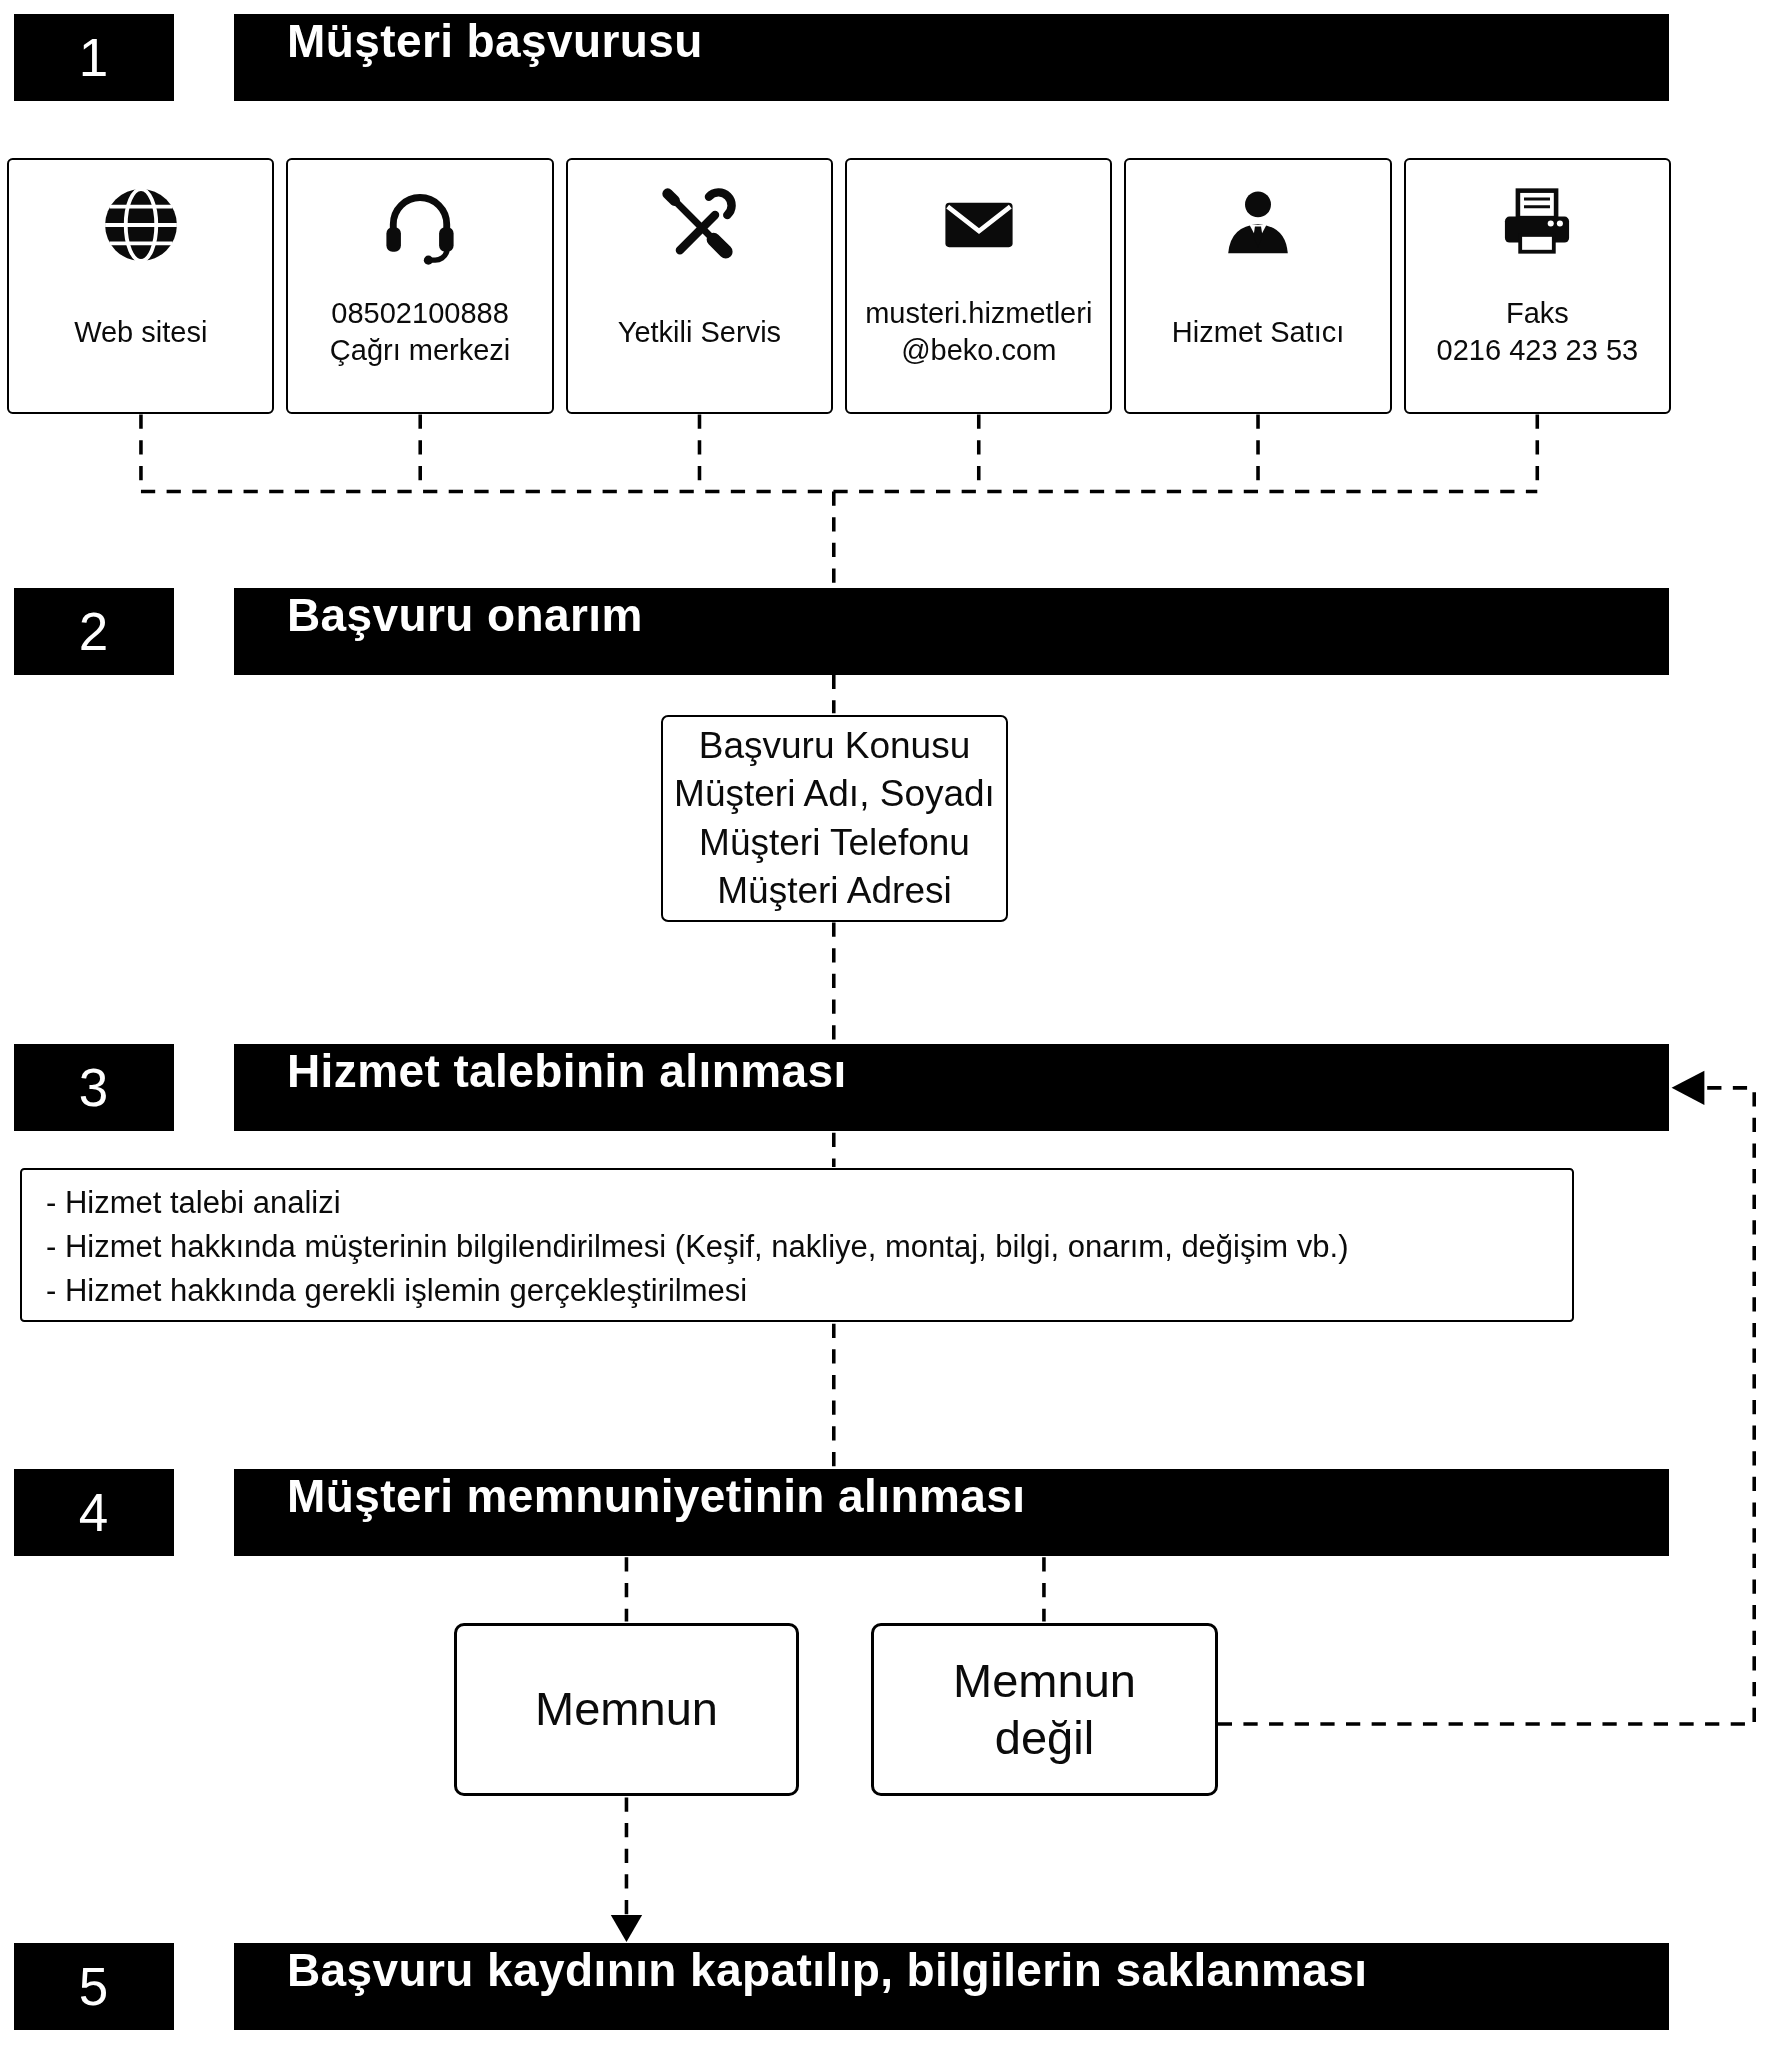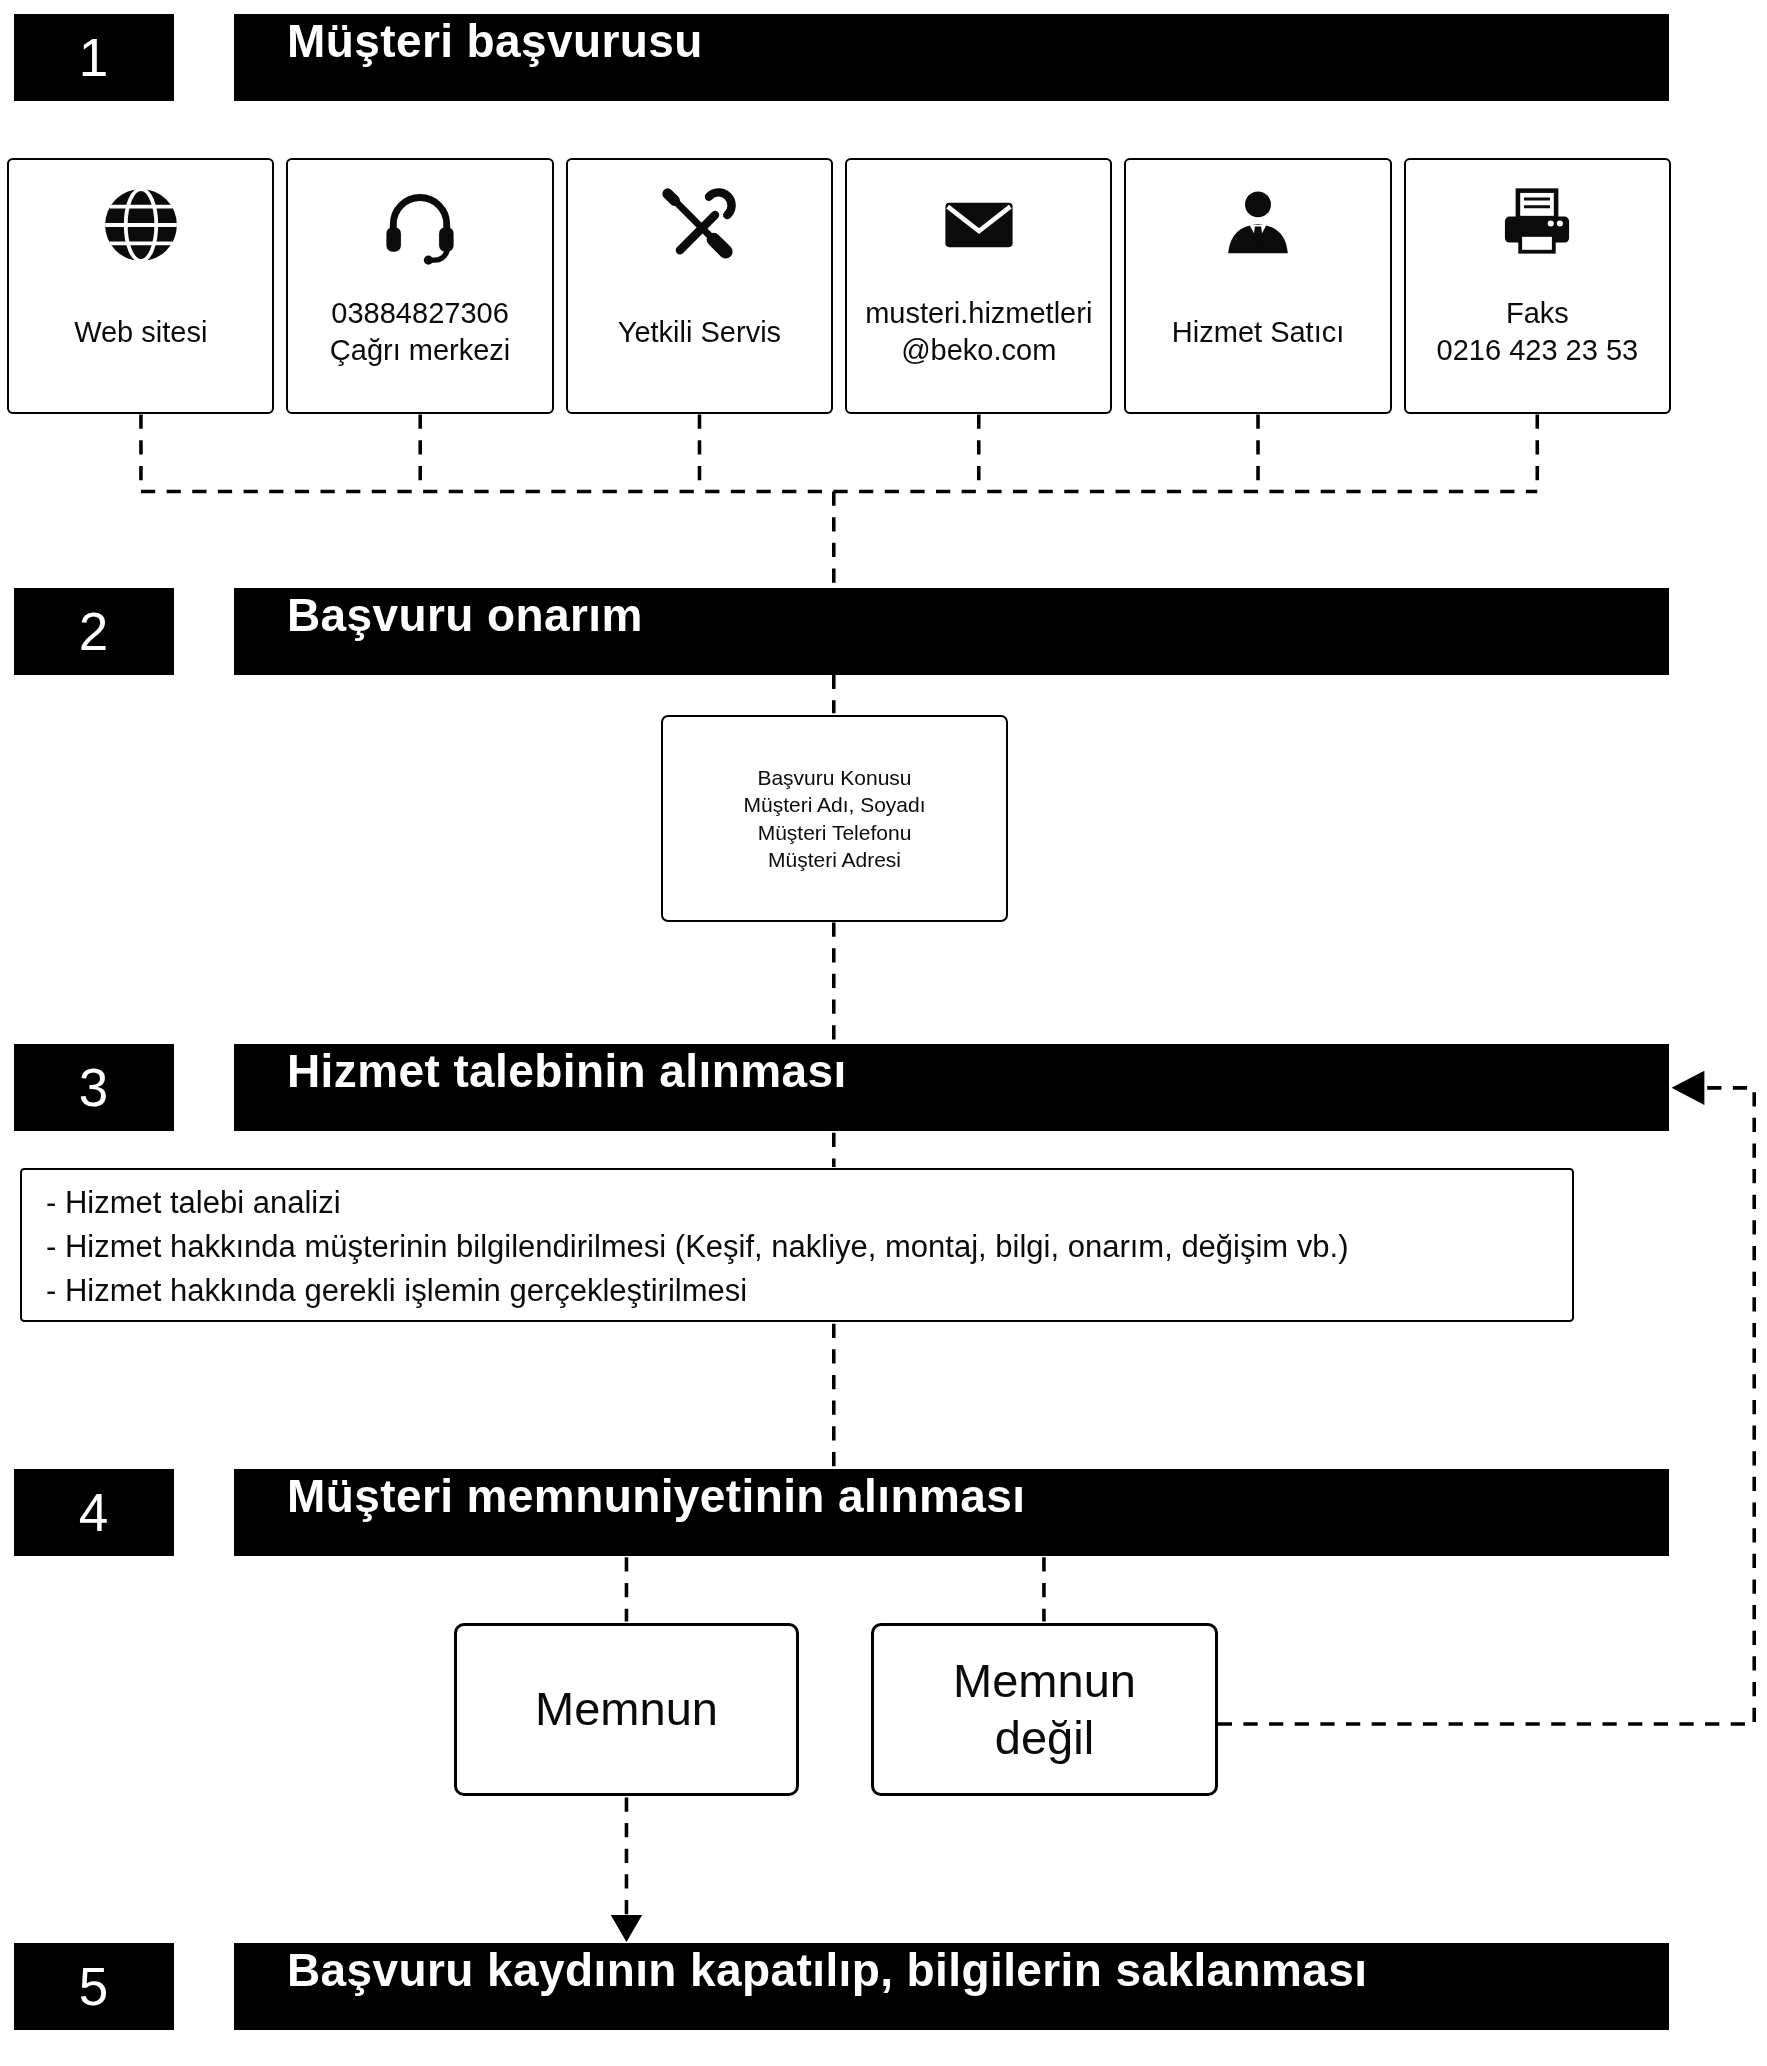--- a/index.html
+++ b/index.html
@@ -28,21 +28,21 @@
   .channel svg { width:84px; height:84px; flex:0 0 auto; }
   .clabel {
     flex:1; display:flex; align-items:center; justify-content:center;
     text-align:center; font-size:29px; line-height:1.3; white-space:pre-line;
   }
 
   .record-box {
     position:absolute; left:661px; top:715px; width:347px; height:207px;
     border:2.8px solid #000; border-radius:7.1px; background:#fff;
     display:flex; flex-direction:column; align-items:center; justify-content:center;
-    font-size:21px; line-height:1.3; text-align:center;
+    font-size:37px; line-height:1.3; text-align:center;
   }
 
   .analysis-box {
     position:absolute; left:20px; top:1168px; width:1554px; height:154px;
     border:2.8px solid #000; border-radius:4.3px; background:#fff;
     padding:11.4px 24px; font-size:31px; line-height:1.42;
   }
 
   .outcome {
     position:absolute; top:1623px; height:173px; border:3.6px solid #000; border-radius:10px;
@@ -99,21 +99,21 @@
     </div>
 
     <div class="channel">
       <svg viewBox="0 0 110 110">
         <path d="M20 64 v-10 a35 35 0 0 1 70 0 v10" fill="none" stroke="#0b0b0b" stroke-width="9" stroke-linecap="round"></path>
         <rect x="11" y="58" width="19" height="32" rx="8" fill="#0b0b0b"></rect>
         <rect x="80" y="58" width="19" height="32" rx="8" fill="#0b0b0b"></rect>
         <path d="M90 90 a16 16 0 0 1 -16 11 h-5" fill="none" stroke="#0b0b0b" stroke-width="7" stroke-linecap="round"></path>
         <circle cx="66" cy="101" r="6" fill="#0b0b0b"></circle>
       </svg>
-      <div class="clabel">03884827306
+      <div class="clabel">08502100888
 Çağrı merkezi</div>
     </div>
 
     <div class="channel">
       <svg viewBox="0 0 110 110">
         <g stroke="#0b0b0b" stroke-linecap="round" fill="none">
           <path d="M30 88 L76 42" stroke-width="11"></path>
           <path d="M68 18 a17 17 0 1 1 24 24" stroke-width="11"></path>
           <path d="M22 22 L72 72" stroke-width="9"></path>
           <path d="M74 74 L90 90" stroke-width="18"></path>

